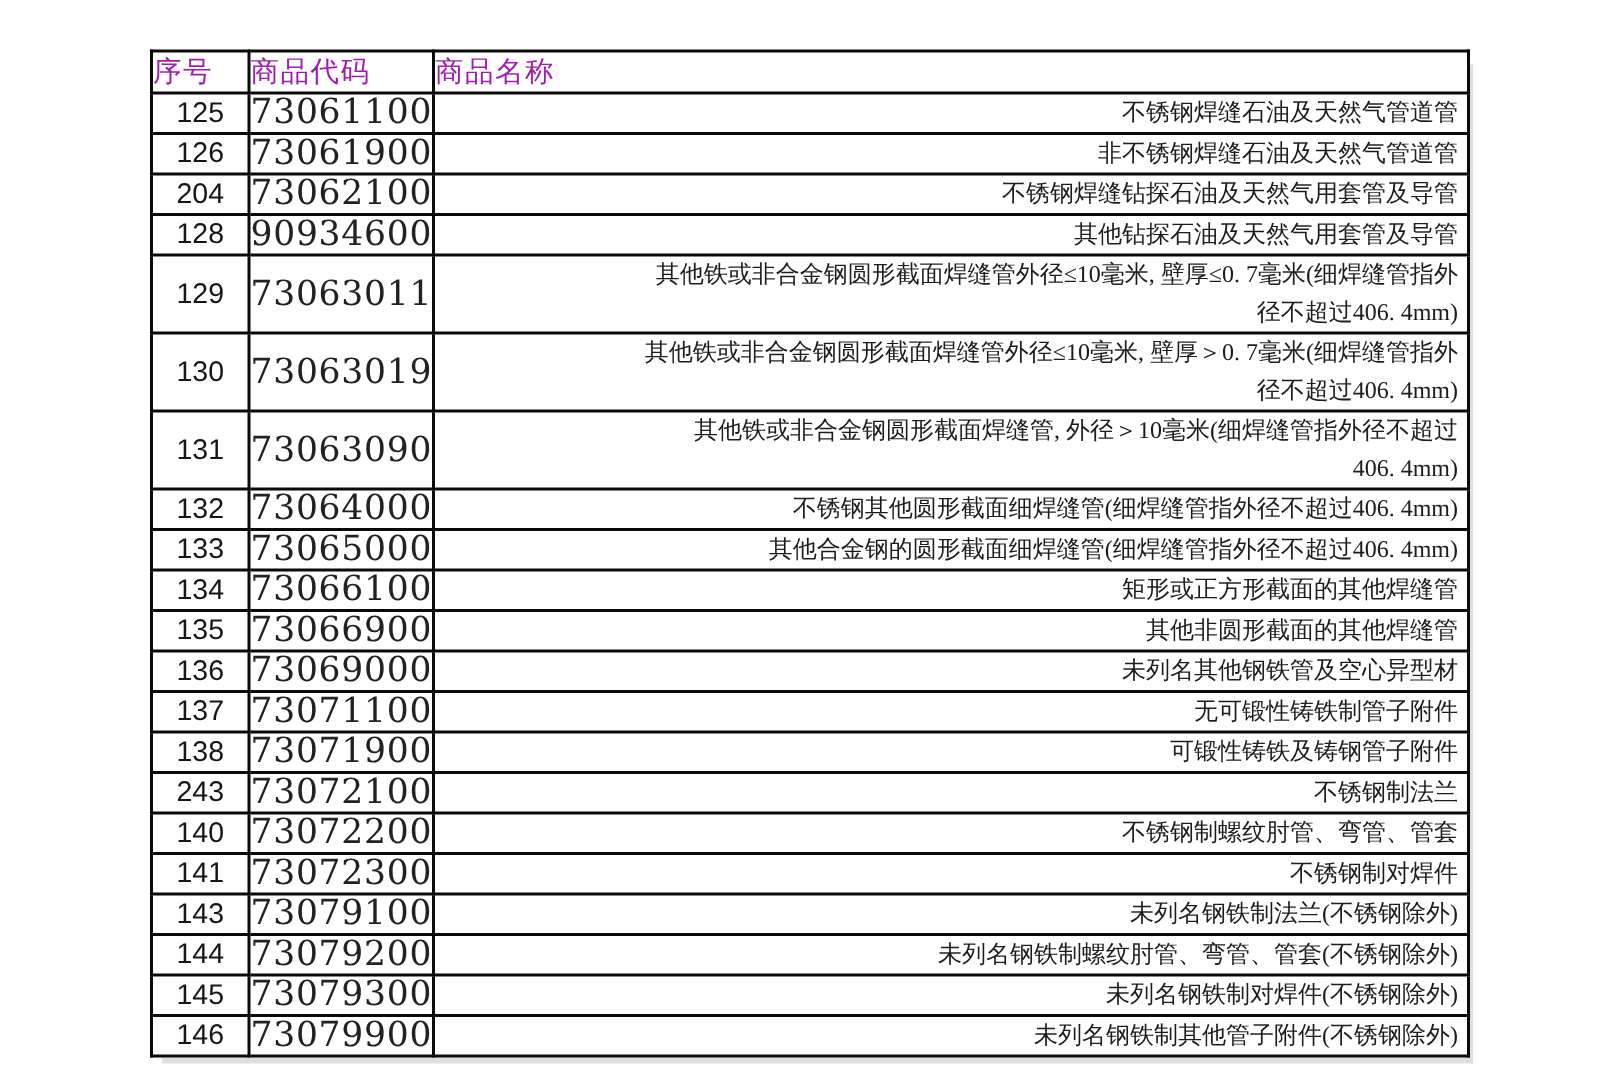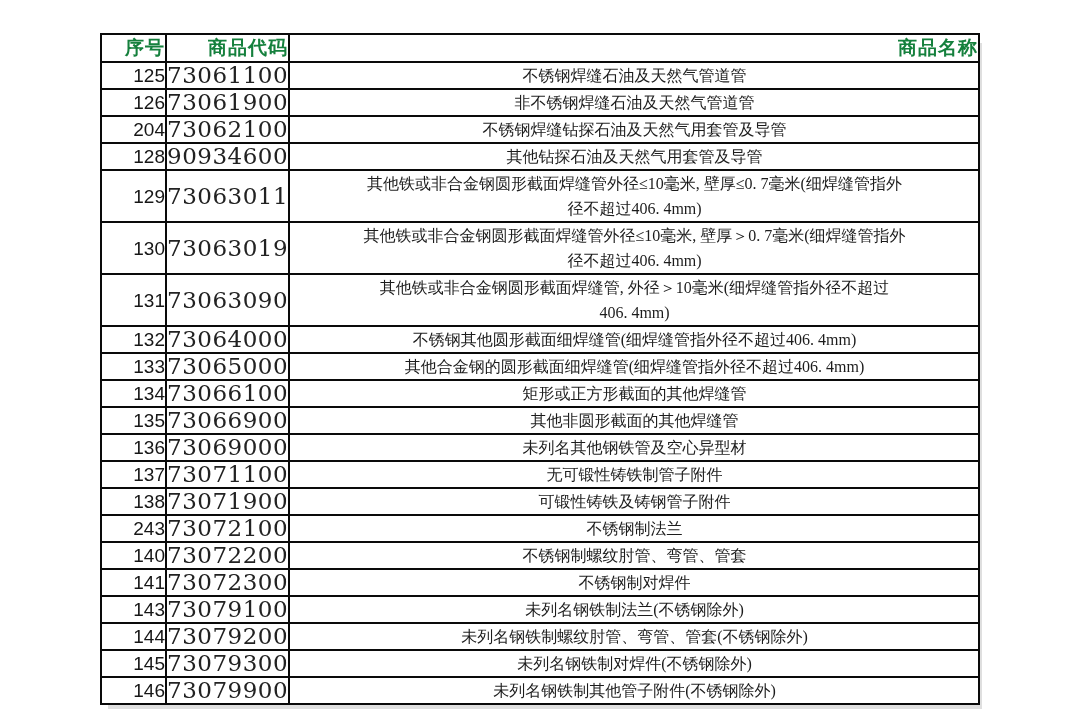--- a/index.html
+++ b/index.html
@@ -28,48 +28,48 @@
   }
   table.hs-table, table.hs-table th, table.hs-table td {
     border: 2px solid #0a0a0a;
   }
   col.col-no   { width: 65px; }
   col.col-code { width: 123px; }
   col.col-name { width: 690px; }
   th {
     height: 27px;
     font-size: 19px;
-    font-weight: bold;
-    color: #15803d;
-    text-align: right;
+    font-weight: normal;
+    color: #a21caf;
+    text-align: left;
     vertical-align: middle;
     font-family: "Liberation Serif", serif;
     letter-spacing: 1px;
   }
   td {
     color: #1a1a1a;
     vertical-align: middle;
     line-height: 25px;
   }
   td.serial-cell {
     height: 25px;
-    text-align: right;
+    text-align: center;
     font-size: 19px;
     font-family: "Liberation Sans", sans-serif;
     color: #161616;
   }
   td.code-cell {
     text-align: center;
     font-size: 23px;
     font-family: "DejaVu Serif", "Liberation Serif", serif;
     letter-spacing: 0.5px;
     color: #222222;
   }
   td.name-cell {
-    text-align: center;
+    text-align: right;
     font-size: 16px;
     padding: 0 6px 0 7px;
     white-space: pre-wrap;
     color: #1c1c1c;
   }
 </style>
 </head>
 <body>
 
 <div class="page">

